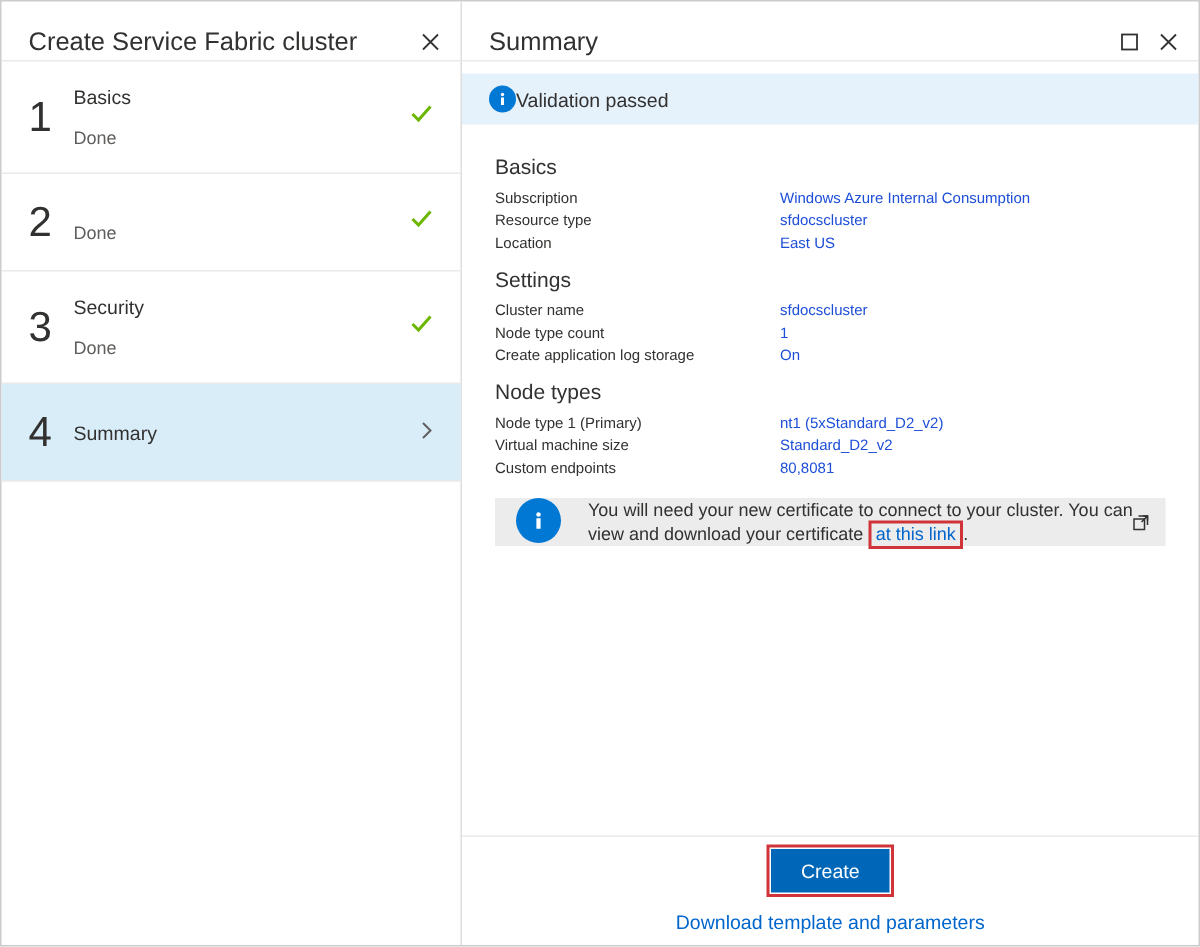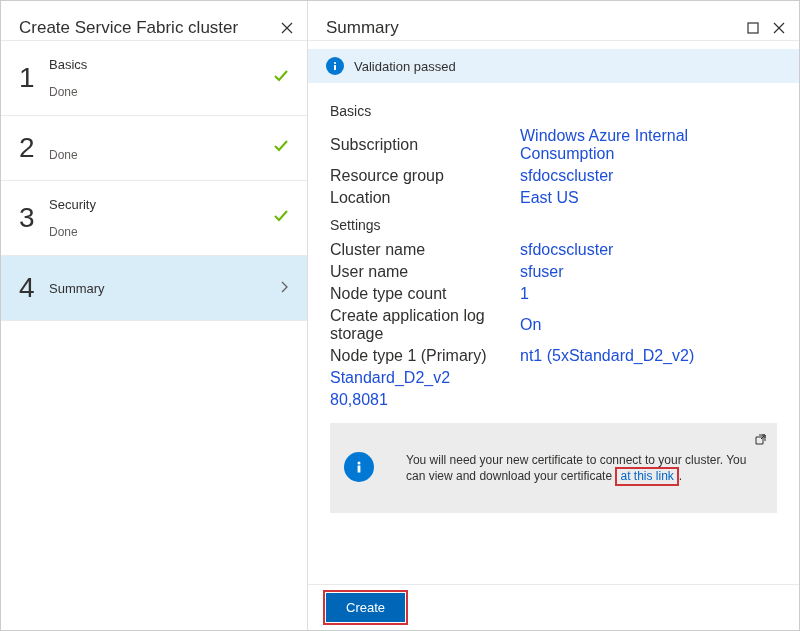--- a/index.html
+++ b/index.html
@@ -42,60 +42,60 @@
 .step-title { font-size: 13px; color: #323130; }
 .step-sub { font-size: 12px; color: #605e5c; margin-top: 13px; }
 .step-check { color: #6bb700; font-size: 16px; }
 .step-chevron { color: #605e5c; font-size: 14px; }
 
 
 .validation {
   background: #e5f1fb;
   display: flex; align-items: center;
   padding: 8px 18px;
-  gap: 10px;
+  gap: 0;
   margin-top: 8px;
 }
 .validation .info-icon {
   width: 18px; height: 18px; border-radius: 50%; background: #0078d4;
   color: #fff; display: flex; align-items: center; justify-content: center;
   font-size: 13px; font-weight: bold;
 }
 .validation-text { color: #323130; font-size: 13px; }
 
 
 .summary-body { padding: 12px 22px; flex: 1; overflow: auto; }
 .section-heading { font-size: 14px; font-weight: 400; color: #323130; margin: 8px 0 6px; }
-.kv-row { display: flex; font-size: 16px; padding: 2px 0; align-items: center; }
+.kv-row { display: flex; font-size: 10px; padding: 2px 0; align-items: center; }
 .kv-label { width: 190px; color: #323130; }
 .kv-value { flex: 1; color: #1d4ed8; }
 
 
 .cert-info {
   background: #ececec;
   display: flex; align-items: flex-start;
-  padding: 29px 14px;
+  padding: 0 14px;
   margin-top: 12px;
-  gap: 32px;
+  gap: 18px;
   position: relative;
 }
 .cert-info .big-info {
   width: 30px; height: 30px; border-radius: 50%; background: #0078d4;
   color: #fff; display: flex; align-items: center; justify-content: center;
   font-size: 20px; font-weight: bold; flex-shrink: 0;
 }
 .cert-text { font-size: 12px; color: #323130; line-height: 1.35; }
 .cert-link { color: #0066cc; text-decoration: none; border: 2px solid #d13438; padding: 0 3px 1px; }
 .popout { position: absolute; right: 10px; top: 10px; cursor: pointer; }
 
 
 .footer {
   border-top: 1px solid #eaeaea;
   padding: 8px 18px;
-  display: flex; align-items: center; gap: 12px;
+  display: flex; align-items: center; gap: 12px; flex-direction: column;
 }
 .create-btn {
   background: #0067b8; color: #fff; border: none;
   padding: 7px 20px; font-size: 13px; cursor: pointer;
   outline: 2px solid #d13438; outline-offset: 1px;
 }
 .download-link { color: #0066cc; font-size: 13px; text-decoration: none; cursor: pointer; }
 </style>
 </head>
 <body>
@@ -190,54 +190,53 @@
       <div class="validation-text">Validation passed</div>
     </div>
 
     <div class="summary-body">
       <div class="section-heading">Basics</div>
       <div class="kv-row">
           <div class="kv-label">Subscription</div>
           <div class="kv-value">Windows Azure Internal Consumption</div>
         </div>
       <div class="kv-row">
-          <div class="kv-label">Resource group</div>
+          <div class="kv-label">Resource type</div>
           <div class="kv-value">sfdocscluster</div>
         </div>
       <div class="kv-row">
           <div class="kv-label">Location</div>
           <div class="kv-value">East US</div>
         </div>
 
       <div class="section-heading">Settings</div>
       <div class="kv-row">
           <div class="kv-label">Cluster name</div>
           <div class="kv-value">sfdocscluster</div>
         </div>
       <div class="kv-row">
-          <div class="kv-label">User name</div>
-          <div class="kv-value">sfuser</div>
-        </div>
-      <div class="kv-row">
           <div class="kv-label">Node type count</div>
           <div class="kv-value">1</div>
         </div>
       <div class="kv-row">
           <div class="kv-label">Create application log storage</div>
           <div class="kv-value">On</div>
         </div>
 
+      <div class="section-heading">Node types</div>
       <div class="kv-row">
           <div class="kv-label">Node type 1 (Primary)</div>
           <div class="kv-value">nt1 (5xStandard_D2_v2)</div>
         </div>
       <div class="kv-row">
+          <div class="kv-label">Virtual machine size</div>
           <div class="kv-value">Standard_D2_v2</div>
         </div>
       <div class="kv-row">
+          <div class="kv-label">Custom endpoints</div>
           <div class="kv-value">80,8081</div>
         </div>
 
       <div class="cert-info">
         <div class="big-info">
           <svg width="16" height="16" viewBox="0 0 16 16">
               <circle cx="8" cy="4" r="1.5" fill="#fff"></circle>
               <rect x="6.6" y="6.5" width="2.8" height="7" fill="#fff"></rect>
             </svg>
         </div>
@@ -248,15 +247,16 @@
           <svg width="13" height="13" viewBox="0 0 13 13">
               <path d="M2 4 H9 V11 H2 Z M5 2 H11 V8" stroke="#323130" stroke-width="1" fill="none"></path>
               <path d="M7 6 L11 2 M8 2 H11 V5" stroke="#323130" stroke-width="1" fill="none"></path>
             </svg>
         </div>
       </div>
     </div>
 
     <div class="footer">
       <button class="create-btn">Create</button>
+      <a class="download-link">Download template and parameters</a>
     </div>
   </div>
 </div>
 
 </body></html>

